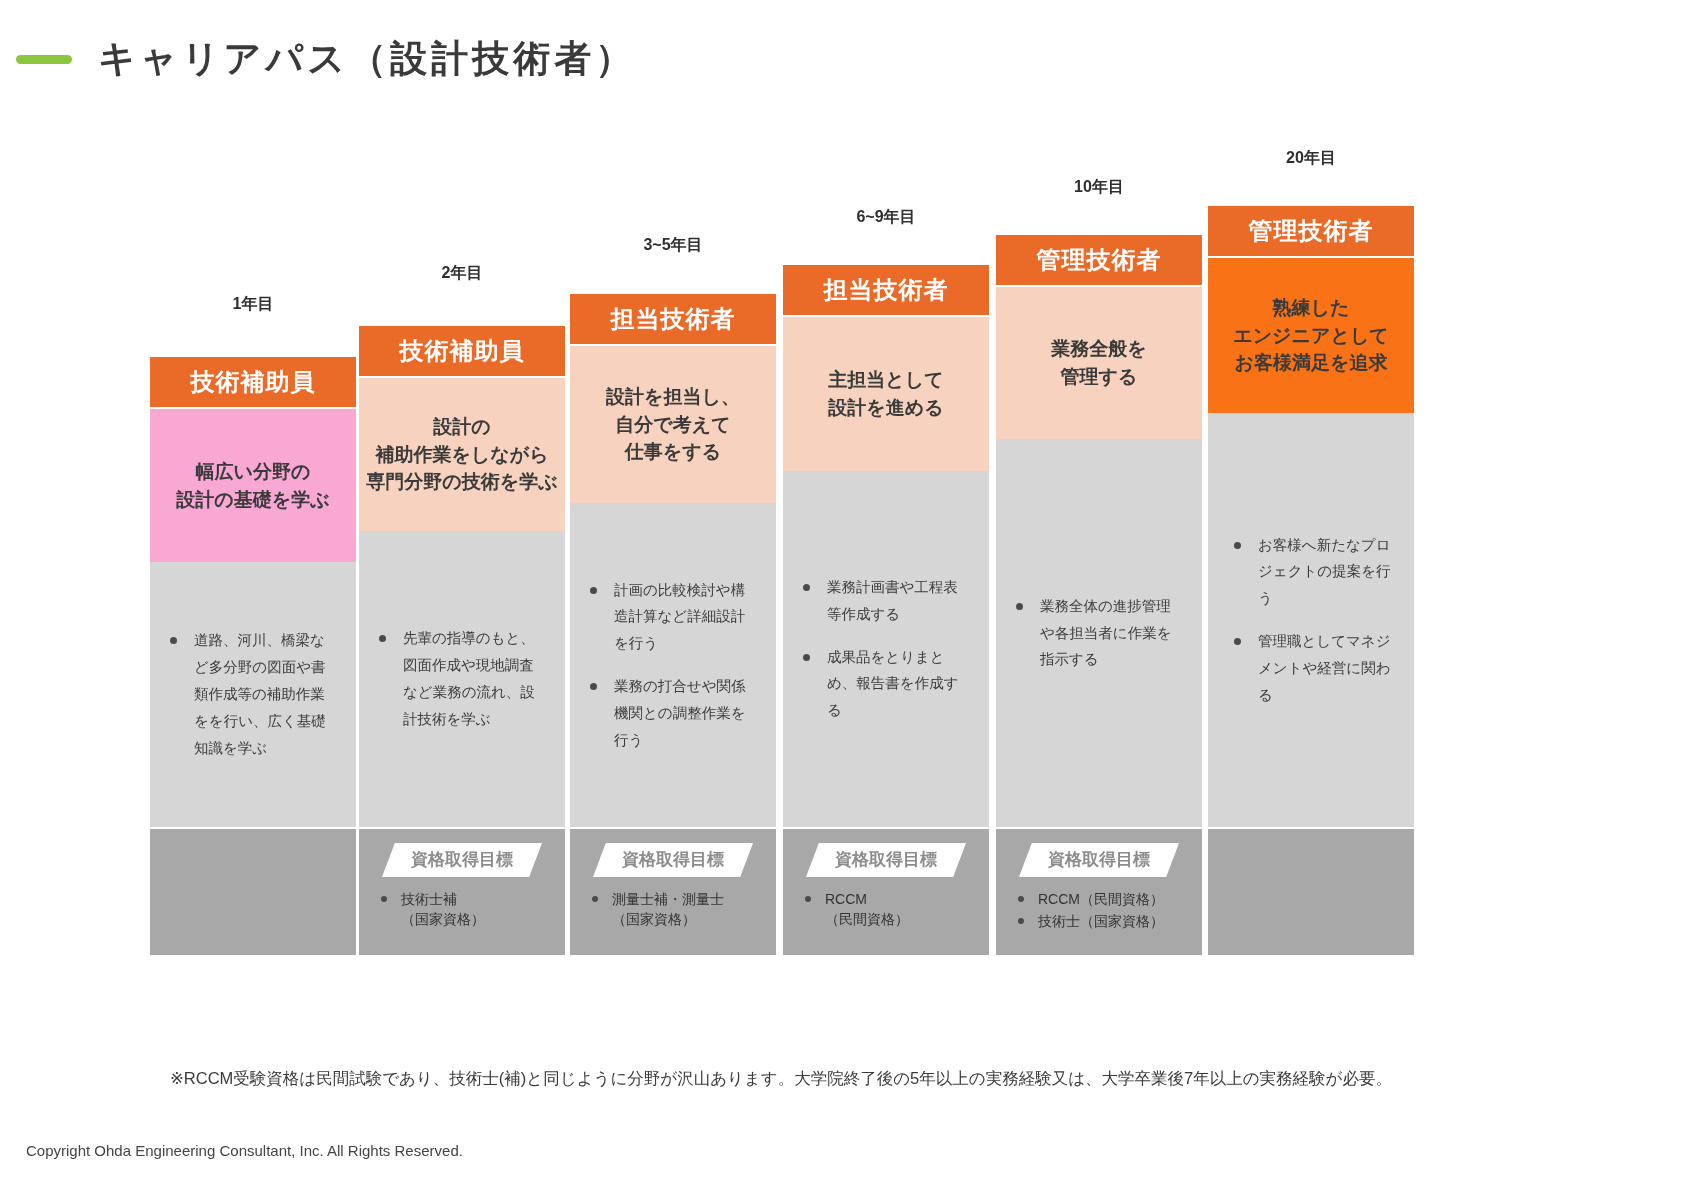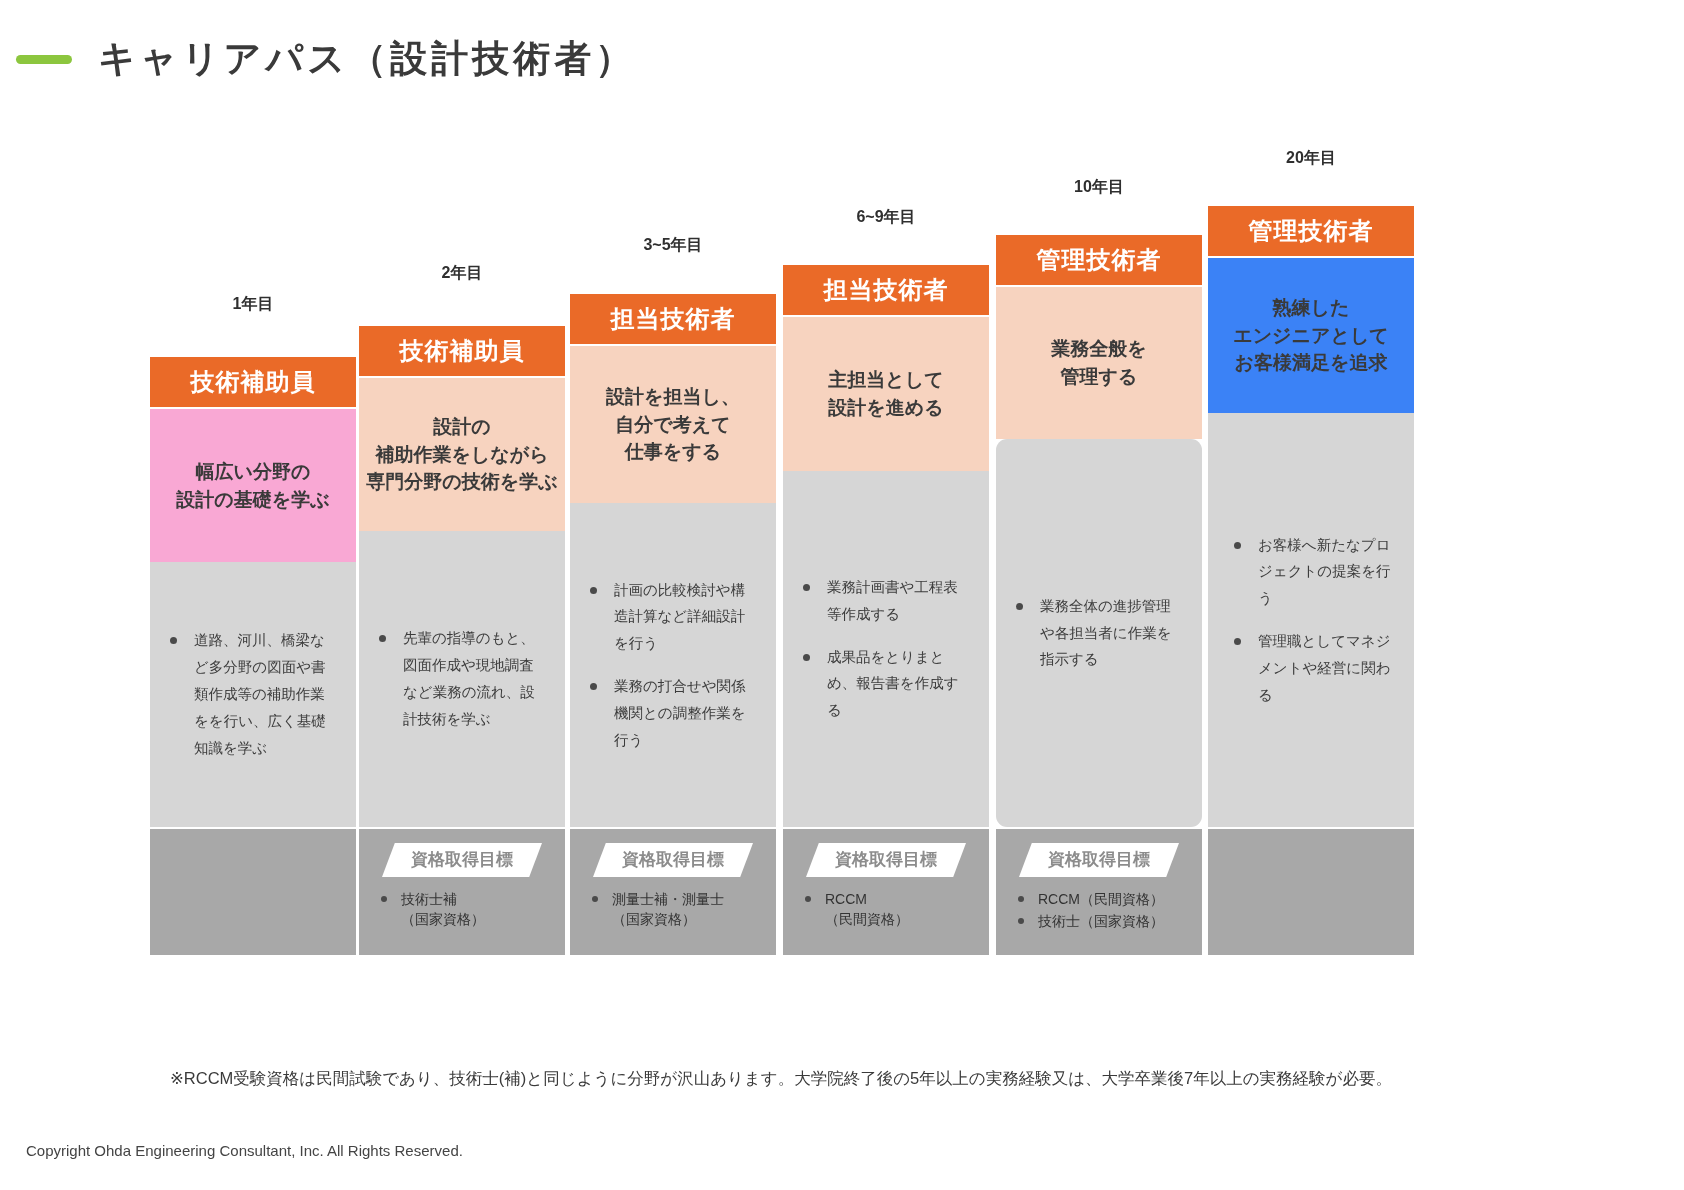--- a/index.html
+++ b/index.html
@@ -199,37 +199,37 @@
             <li>RCCM
 （民間資格）</li>
           </ul>
         </div>
       </div>
       <div class="year-label" style="left: 996px; top: 177px; width: 206px;">10年目</div>
       <div class="col" style="left: 996px; top: 235px; width: 206px; height: 720px;">
         <div class="role-bar" style="height: 52px; background: rgb(234, 106, 40);">管理技術者</div>
         <div class="summary" style="height: 152px; background: rgb(247, 211, 191);">業務全般を
 管理する</div>
-        <div class="duties" style="background: rgb(214, 214, 214); border-radius: 11px;">
+        <div class="duties" style="background: rgb(214, 214, 214);">
           <ul>
             <li>業務全体の進捗管理や各担当者に作業を指示する</li>
           </ul>
         </div>
         <div class="cert" style="background: rgb(168, 168, 168);">
           <div class="cert-badge">資格取得目標</div>
           <ul>
             <li>RCCM（民間資格）</li>
             <li>技術士（国家資格）</li>
           </ul>
         </div>
       </div>
       <div class="year-label" style="left: 1208px; top: 148px; width: 206px;">20年目</div>
       <div class="col" style="left: 1208px; top: 206px; width: 206px; height: 749px;">
         <div class="role-bar" style="height: 52px; background: rgb(234, 106, 40);">管理技術者</div>
-        <div class="summary" style="height: 155px; background: #3b82f6;">熟練した
+        <div class="summary" style="height: 155px; background: #f97316;">熟練した
 エンジニアとして
 お客様満足を追求</div>
         <div class="duties" style="background: rgb(214, 214, 214); padding-left: 24px;">
           <ul>
             <li>お客様へ新たなプロジェクトの提案を行う</li>
             <li>管理職としてマネジメントや経営に関わる</li>
           </ul>
         </div>
         <div class="cert empty" style="background: rgb(168, 168, 168);"></div>
       </div>

